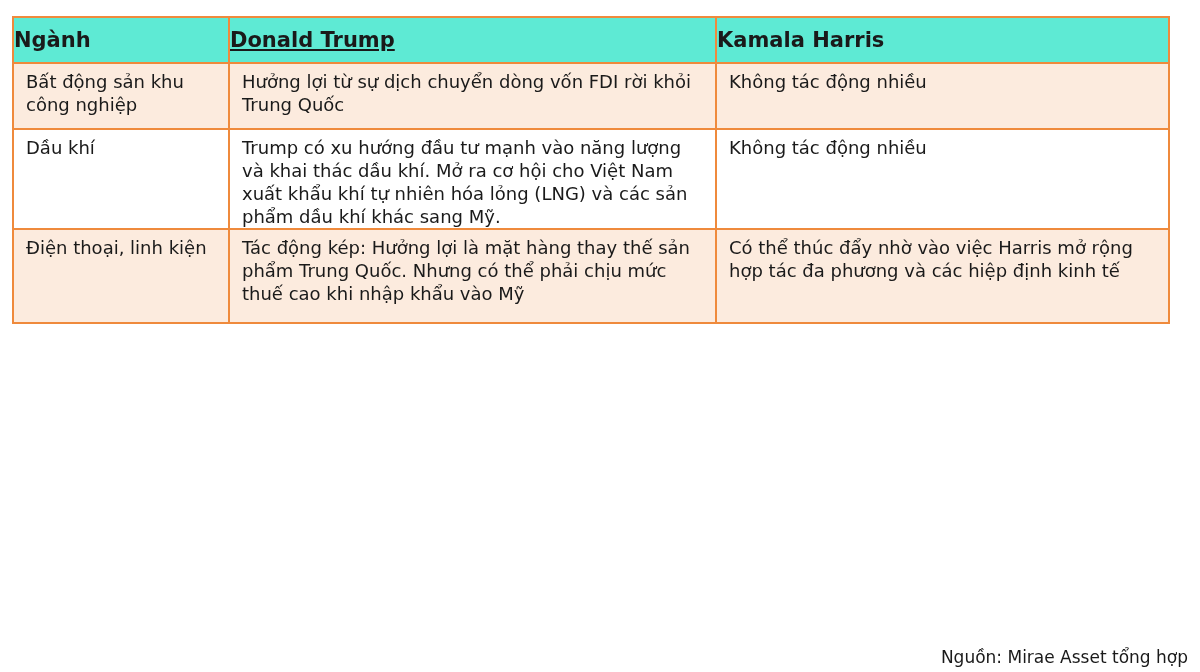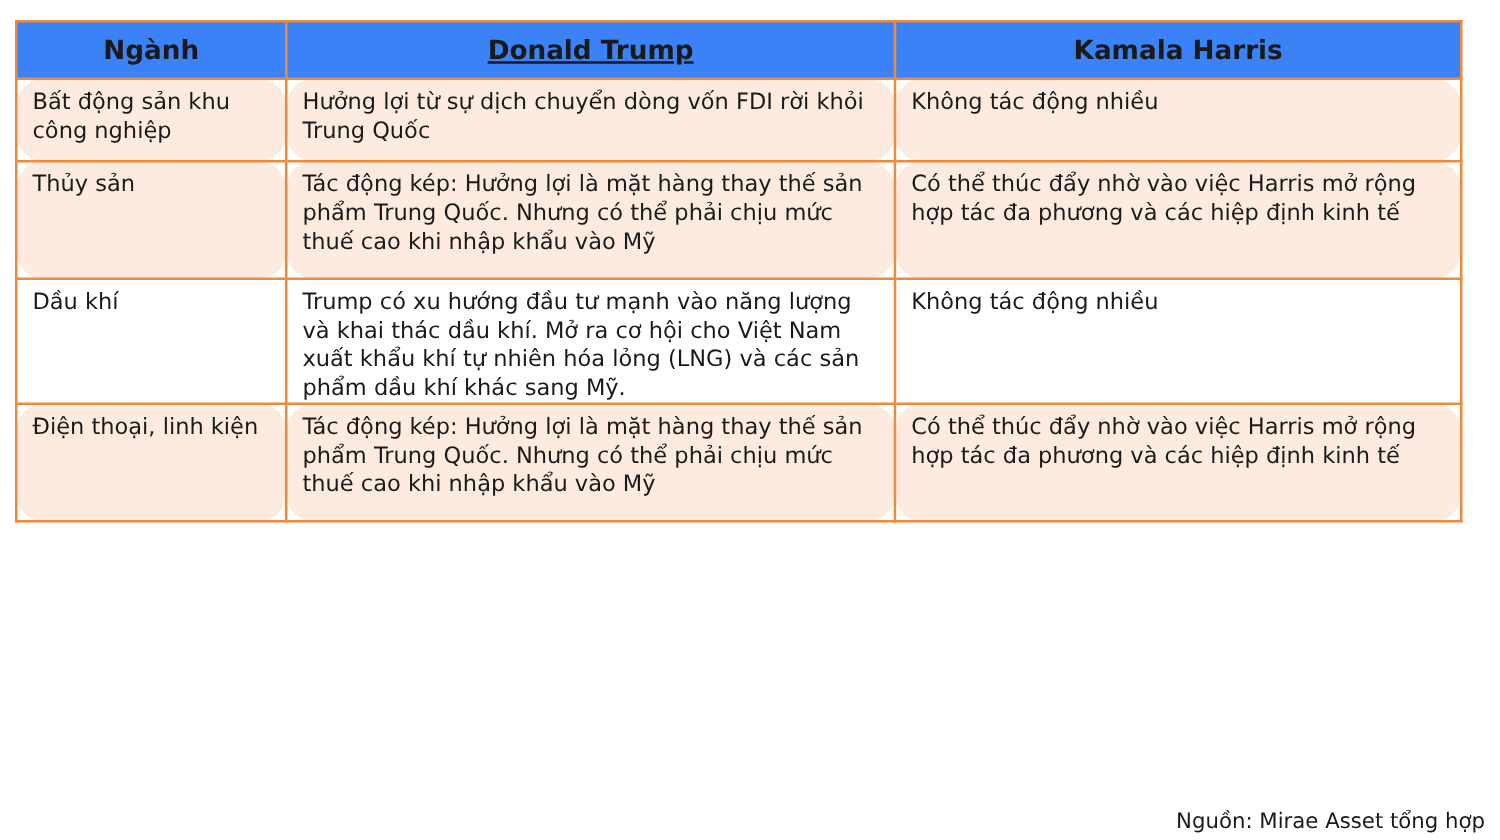--- a/index.html
+++ b/index.html
@@ -1,23 +1,23 @@
 <!DOCTYPE html>
 <html><head>
 <meta charset="utf-8">
 <style>
   html, body { margin: 0; padding: 0; background: #ffffff; }
   body { width: 1200px; height: 672px; position: relative; overflow: hidden;
          font-family: "DejaVu Sans", "Liberation Sans", sans-serif; color: #1a1a1a; }
   .tbl { position: absolute; left: 12px; top: 16px; width: 1150px;
          border-collapse: collapse; table-layout: fixed; }
   .tbl td, .tbl th { border: 2px solid #ef8a3c; vertical-align: top; padding: 0; }
-  .tbl th { height: 44px; font-weight: bold; font-size: 21px; text-align: center;
-            vertical-align: middle; background: #3b82f6; }
-  .tbl td { font-size: 18px; line-height: 23px; padding: 6px 12px 0 12px; border-radius: 22px; }
+  .tbl th { height: 44px; font-weight: bold; font-size: 21px; text-align: left;
+            vertical-align: middle; background: #5eead4; }
+  .tbl td { font-size: 18px; line-height: 23px; padding: 6px 12px 0 12px; }
   .tbl tr.shade td { background: #fcebde; }
   .tbl tr.plain td { background: #ffffff; }
   .c1 { width: 214px; }
   .c2 { width: 485px; text-decoration: underline; }
   .c3 { width: 451px; margin-left: 18px; }
   .source { position: absolute; right: 12px; top: 647px; font-size: 17px; color: #1a1a1a; }
 </style>
 </head>
 <body>
 
@@ -28,25 +28,20 @@
       <th class="c2">Donald Trump</th>
       <th class="c3">Kamala Harris</th>
     </tr>
   </thead>
   <tbody>
     <tr class="shade" style="height:66px">
       <td>Bất động sản khu công nghiệp</td>
       <td>Hưởng lợi từ sự dịch chuyển dòng vốn FDI rời khỏi Trung Quốc</td>
       <td>Không tác động nhiều</td>
     </tr>
-    <tr class="shade" style="height:94px">
-      <td>Thủy sản</td>
-      <td>Tác động kép: Hưởng lợi là mặt hàng thay thế sản phẩm Trung Quốc. Nhưng có thể phải chịu mức thuế cao khi nhập khẩu vào Mỹ</td>
-      <td>Có thể thúc đẩy nhờ vào việc Harris mở rộng hợp tác đa phương và các hiệp định kinh tế</td>
-    </tr>
     <tr class="plain" style="height:85px">
       <td>Dầu khí</td>
       <td>Trump có xu hướng đầu tư mạnh vào năng lượng và khai thác dầu khí. Mở ra cơ hội cho Việt Nam xuất khẩu khí tự nhiên hóa lỏng (LNG) và các sản phẩm dầu khí khác sang Mỹ.</td>
       <td>Không tác động nhiều</td>
     </tr>
     <tr class="shade" style="height:94px">
       <td>Điện thoại, linh kiện</td>
       <td>Tác động kép: Hưởng lợi là mặt hàng thay thế sản phẩm Trung Quốc. Nhưng có thể phải chịu mức thuế cao khi nhập khẩu vào Mỹ</td>
       <td>Có thể thúc đẩy nhờ vào việc Harris mở rộng hợp tác đa phương và các hiệp định kinh tế</td>
     </tr>

